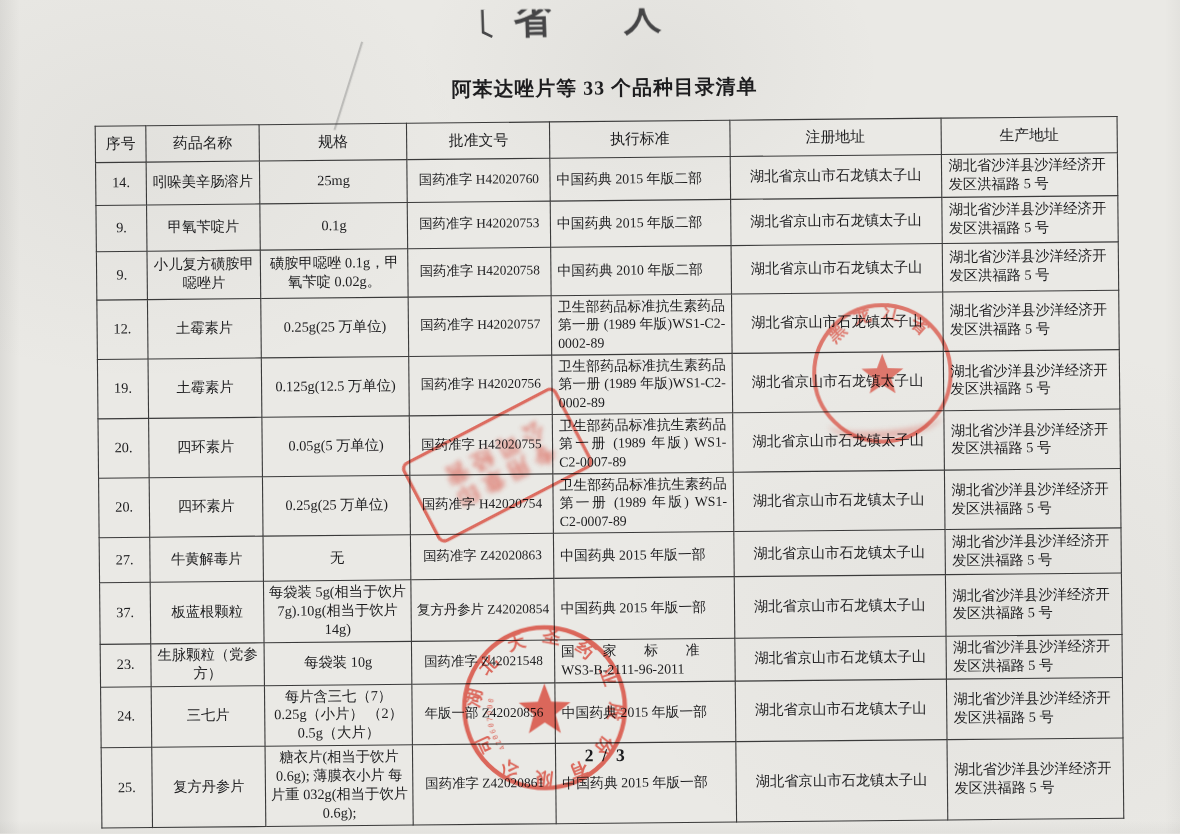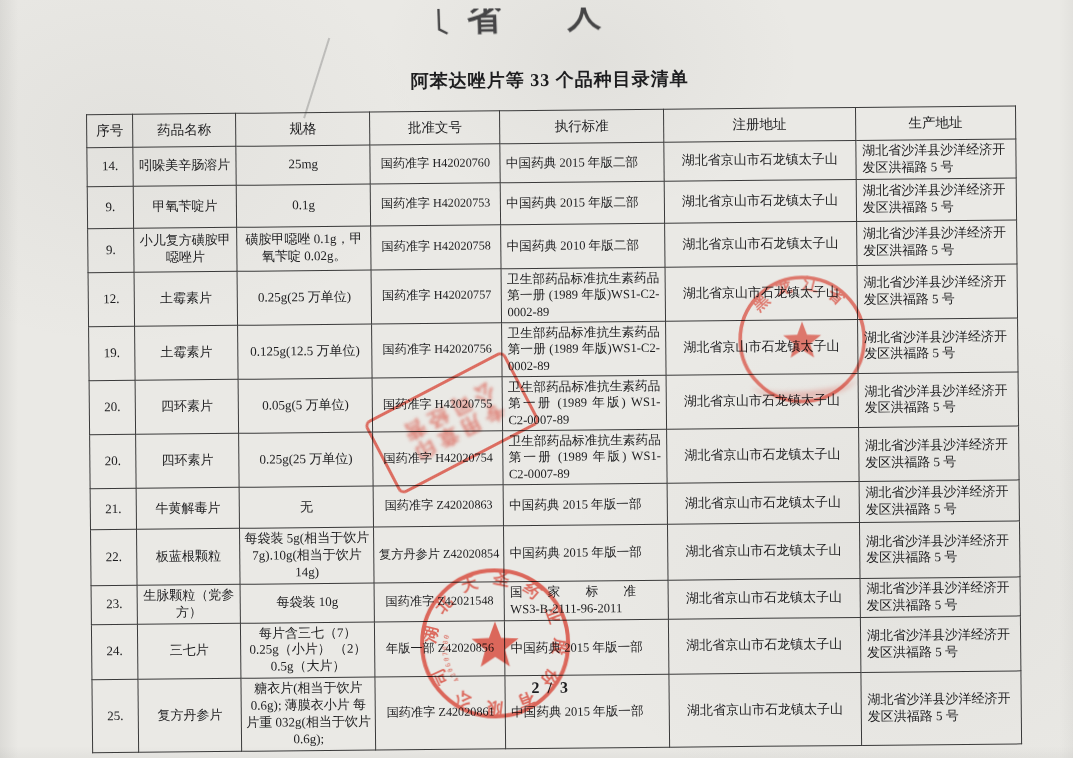--- a/index.html
+++ b/index.html
@@ -183,30 +183,30 @@
         <tr style="height: 44px;">
           <td>20.</td>
           <td>四环素片</td>
           <td>0.25g(25 万单位)</td>
           <td>国药准字 H42020754</td>
           <td>卫生部药品标准抗生素药品第一册 (1989 年版) WS1-C2-0007-89</td>
           <td>湖北省京山市石龙镇太子山</td>
           <td>湖北省沙洋县沙洋经济开发区洪福路 5 号</td>
         </tr>
         <tr style="height: 41px;">
-          <td>21.</td>
+          <td>27.</td>
           <td>牛黄解毒片</td>
           <td>无</td>
           <td>国药准字 Z42020863</td>
           <td>中国药典 2015 年版一部</td>
           <td>湖北省京山市石龙镇太子山</td>
           <td>湖北省沙洋县沙洋经济开发区洪福路 5 号</td>
         </tr>
         <tr style="height: 41px;">
-          <td>22.</td>
+          <td>37.</td>
           <td>板蓝根颗粒</td>
           <td>每袋装 5g(相当于饮片 7g).10g(相当于饮片 14g)</td>
           <td>复方丹参片 Z42020854</td>
           <td>中国药典 2015 年版一部</td>
           <td>湖北省京山市石龙镇太子山</td>
           <td>湖北省沙洋县沙洋经济开发区洪福路 5 号</td>
         </tr>
         <tr style="height: 36px;">
           <td>23.</td>
           <td>生脉颗粒（党参方）</td>

